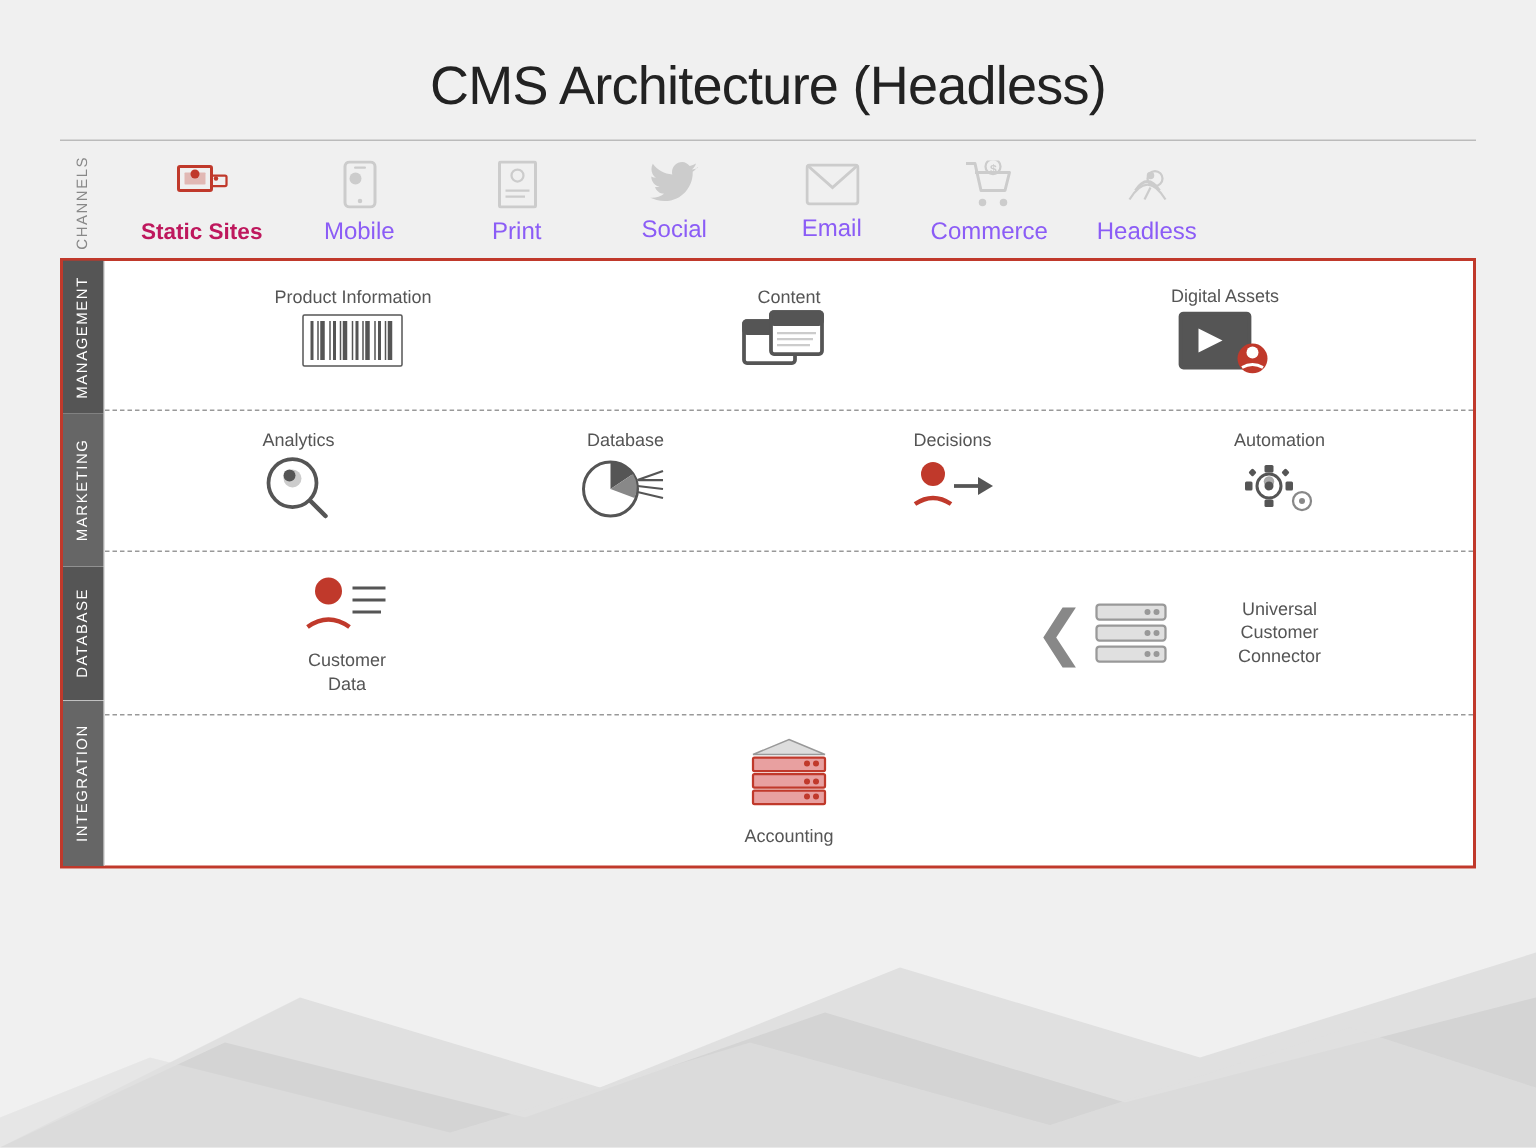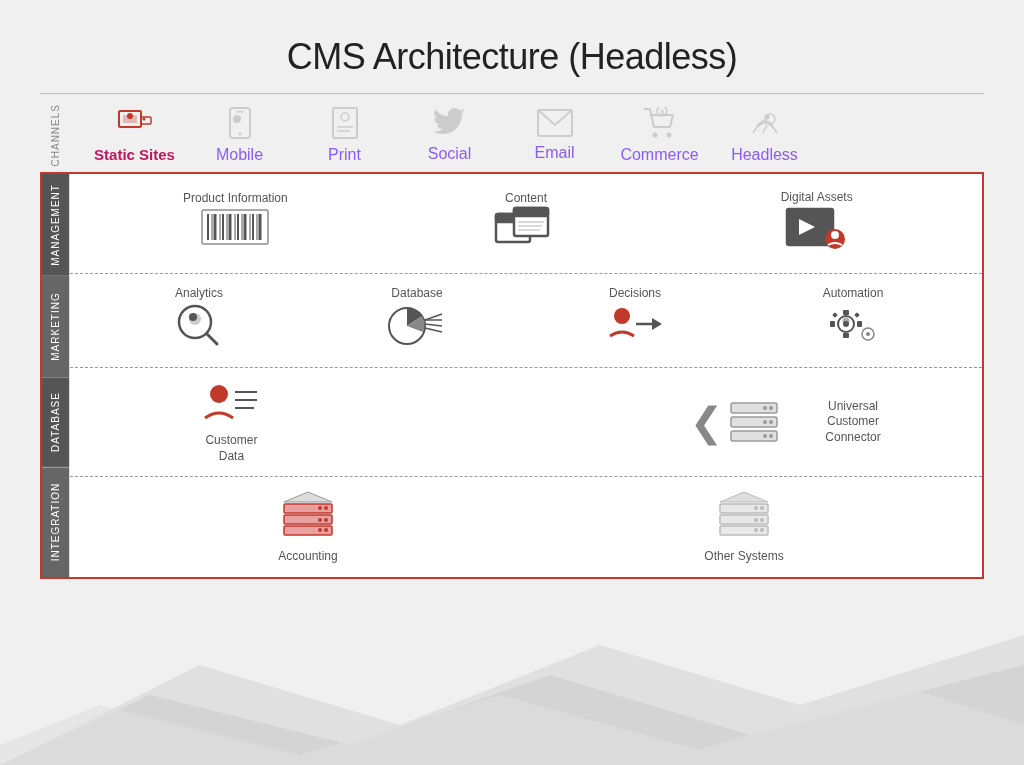--- a/index.html
+++ b/index.html
@@ -144,20 +144,21 @@
     .arch-row {
       display: flex;
       align-items: center;
       padding: 12px 20px;
       border-bottom: 1.5px dashed #ccc;
       position: relative;
     }
 
     .arch-row:last-child {
       border-bottom: none;
+      align-items: flex-end;
     }
 
     .arch-row-management {
       min-height: 100px;
       border-bottom: 1.5px dashed #999;
     }
 
     .arch-row-marketing {
       min-height: 90px;
       border-bottom: 1.5px dashed #999;
@@ -497,35 +498,18 @@
               <rect x="4" y="36" width="48" height="9" rx="1" fill="#e8a0a0" stroke="#c0392b" stroke-width="1.5"></rect>
               <circle cx="46" cy="40" r="2" fill="#c0392b"></circle>
               <circle cx="40" cy="40" r="2" fill="#c0392b"></circle>
             </svg>
           </div>
           <span class="arch-item-label">Accounting</span>
         </div>
 
 
 
-        <div class="arch-item">
-          <div class="arch-item-icon">
-            <svg width="56" height="50" viewBox="0 0 56 50" fill="none" xmlns="http://www.w3.org/2000/svg">
-              <polygon points="28,2 52,12 4,12" fill="#ddd" stroke="#bbb" stroke-width="1"></polygon>
-              <rect x="4" y="14" width="48" height="9" rx="1" fill="#e8e8e8" stroke="#bbb" stroke-width="1.5"></rect>
-              <circle cx="46" cy="18" r="2" fill="#bbb"></circle>
-              <circle cx="40" cy="18" r="2" fill="#bbb"></circle>
-              <rect x="4" y="25" width="48" height="9" rx="1" fill="#e8e8e8" stroke="#bbb" stroke-width="1.5"></rect>
-              <circle cx="46" cy="30" r="2" fill="#bbb"></circle>
-              <circle cx="40" cy="30" r="2" fill="#bbb"></circle>
-              <rect x="4" y="36" width="48" height="9" rx="1" fill="#e8e8e8" stroke="#bbb" stroke-width="1.5"></rect>
-              <circle cx="46" cy="40" r="2" fill="#bbb"></circle>
-              <circle cx="40" cy="40" r="2" fill="#bbb"></circle>
-            </svg>
-          </div>
-          <span class="arch-item-label">Other Systems</span>
-        </div>
 
       </div>
 
     </div>
   </div>
 </div>
 
 </body></html>

